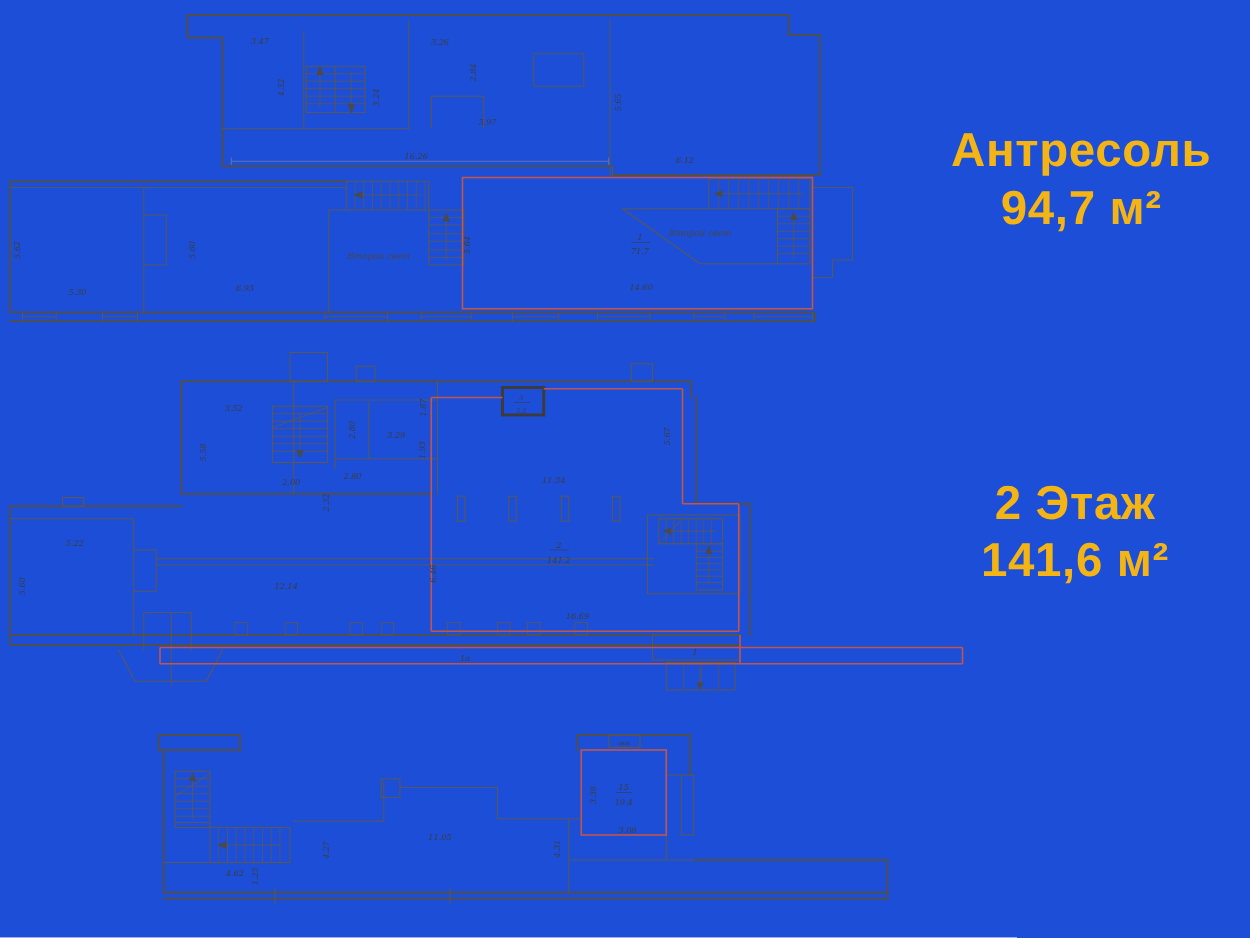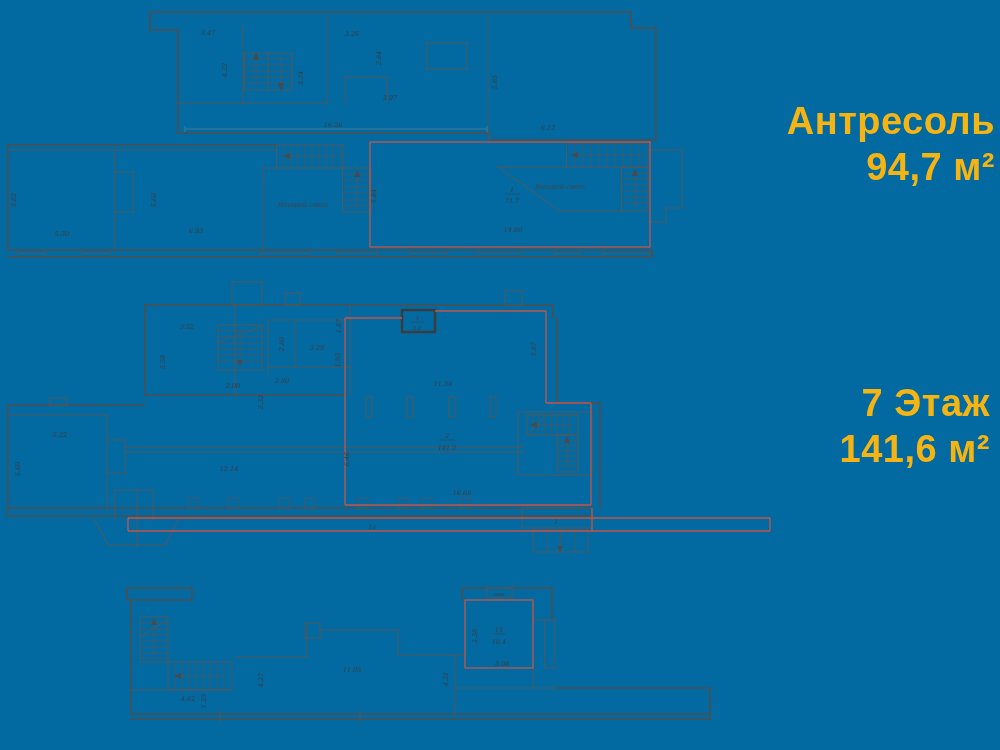--- a/index.html
+++ b/index.html
@@ -1,19 +1,19 @@
 <!DOCTYPE html>
 <html><head>
 <meta charset="utf-8">
 <style>
   html,body{margin:0;padding:0;background:#fff;}
-  .stage{position:relative;width:1000px;height:750px;background:#0369a1;overflow:hidden;
+  .stage{position:relative;width:1000px;height:750px;background:#1d4ed8;overflow:hidden;
          font-family:"Liberation Sans",sans-serif;}
   .plan{position:absolute;}
-  .area-label{position:absolute;width:260px;text-align:right;color:#f4b414;
+  .area-label{position:absolute;width:260px;text-align:center;color:#f4b414;
               font:700 38px/46px "Liberation Sans",sans-serif;letter-spacing:.5px;}
   .area-label .l2{display:block;}
   svg .w{stroke:#4f4f4f;stroke-width:1.6;fill:none;stroke-linecap:square;}
   svg .i{stroke:#585858;stroke-width:.9;fill:none;stroke-linecap:square;}
   svg .t{stroke:#585858;stroke-width:.7;fill:none;}
   svg .r{stroke:#c0564a;stroke-width:1.3;fill:none;}
   svg .dl{stroke:#8a8a8a;stroke-width:.5;fill:none;}
   svg .th{stroke:#3c3c3c;stroke-width:2.4;fill:none;}
   svg .hd{fill:#4a4a4a;stroke:none;}
   svg .fr{stroke:#3d3d3d;stroke-width:.5;}
@@ -214,19 +214,19 @@
       <text class="dim" x="382" y="81">3.08</text>
       <text class="tiny" x="379" y="11">люк</text>
     </g>
   </svg>
 
   <div class="area-label" style="left:735px;top:98px;">
     <span>Антресоль</span>
     <span class="l2">94,7 м²</span>
   </div>
   <div class="area-label" style="left:730px;top:380px;">
-    <span>7 Этаж</span>
+    <span>2 Этаж</span>
     <span class="l2">141,6 м²</span>
   </div>
   <div class="area-label" style="left:728px;top:614px;">
   </div>
 
 </div>
 
 </body></html>

